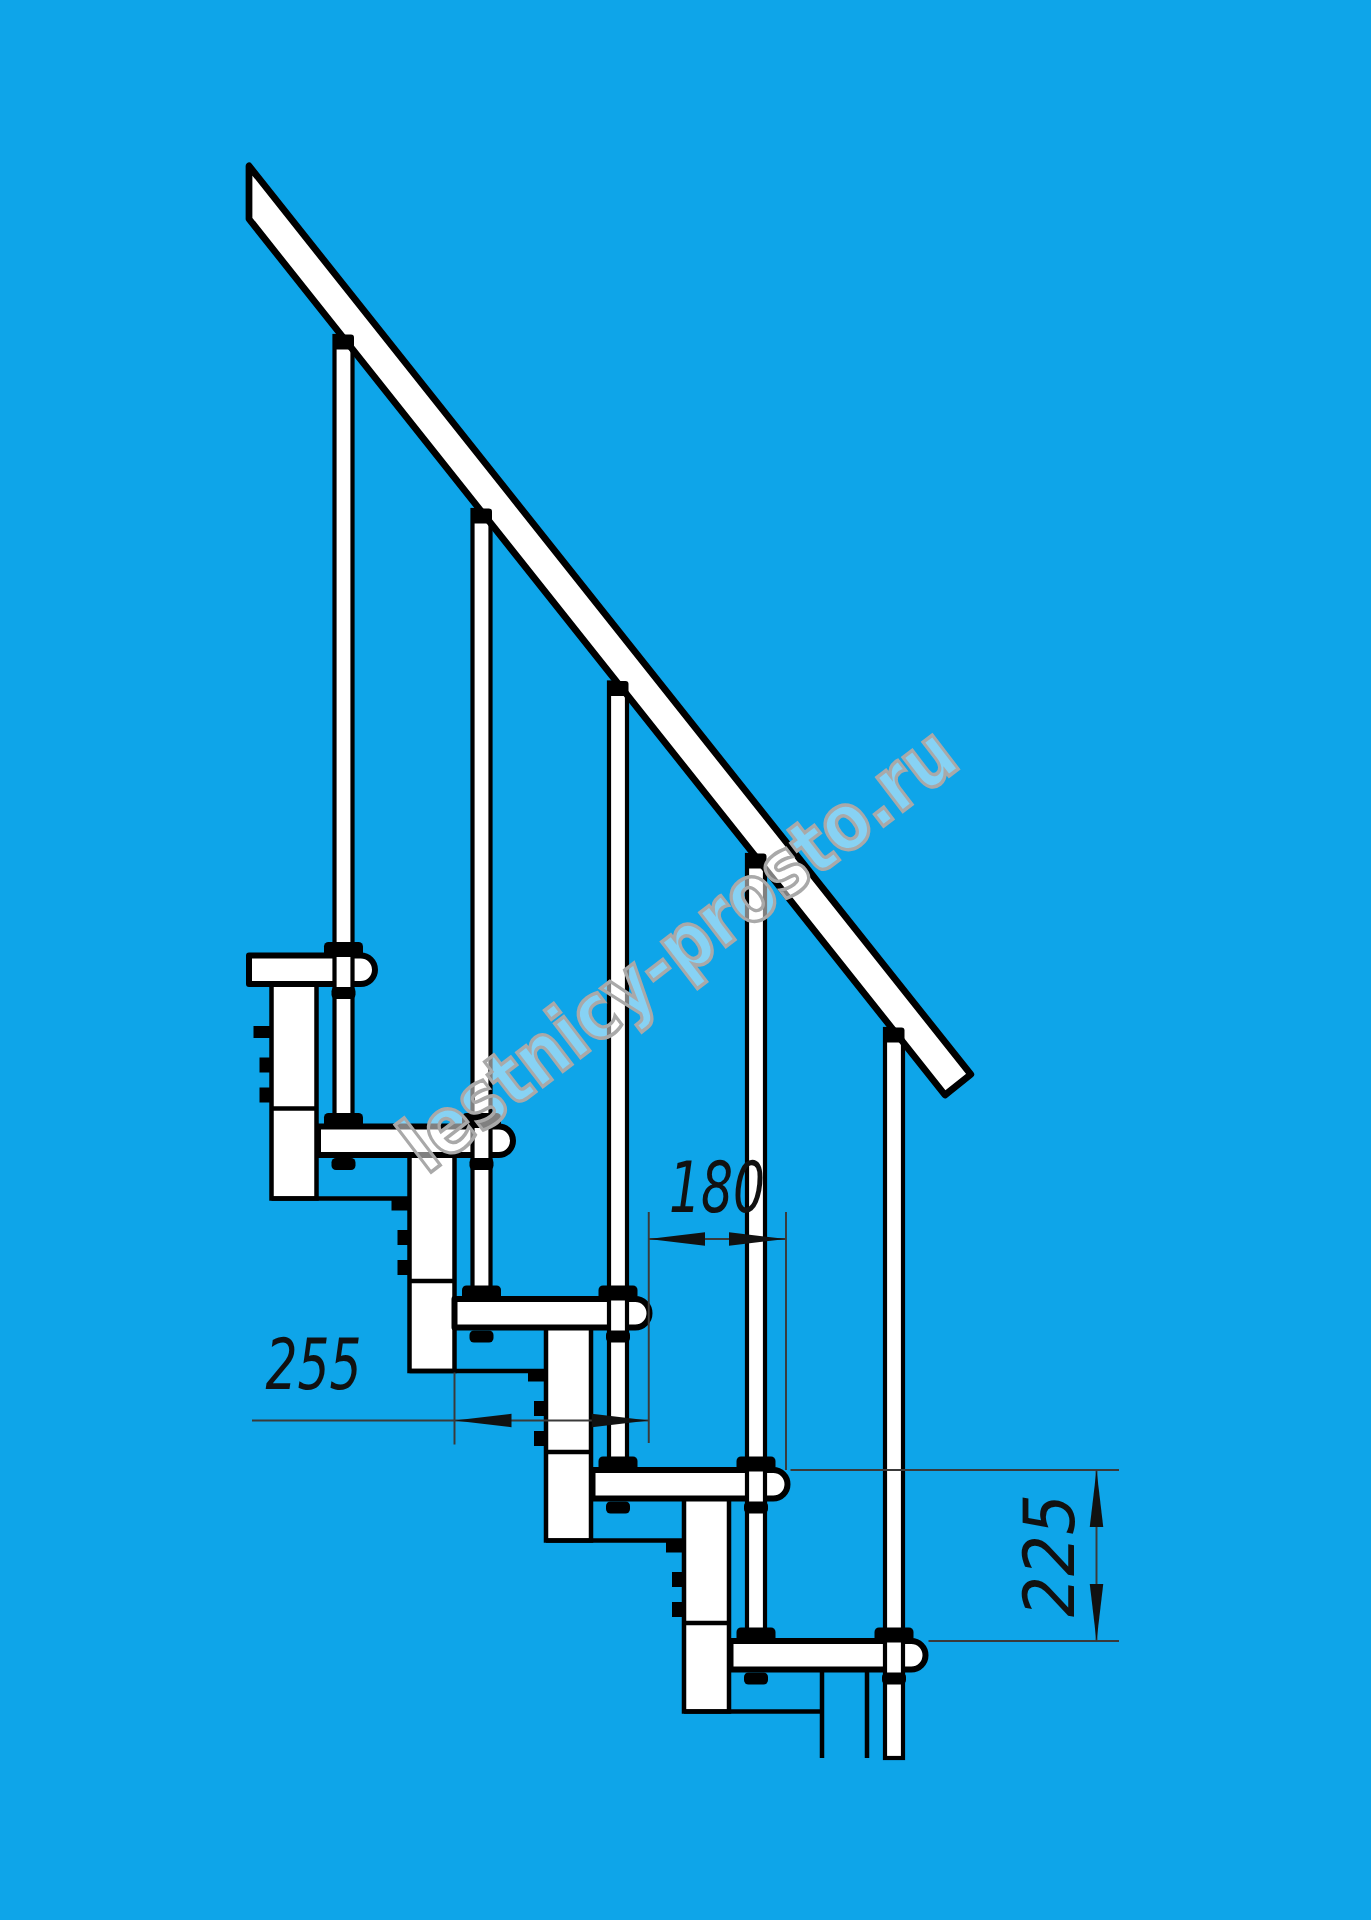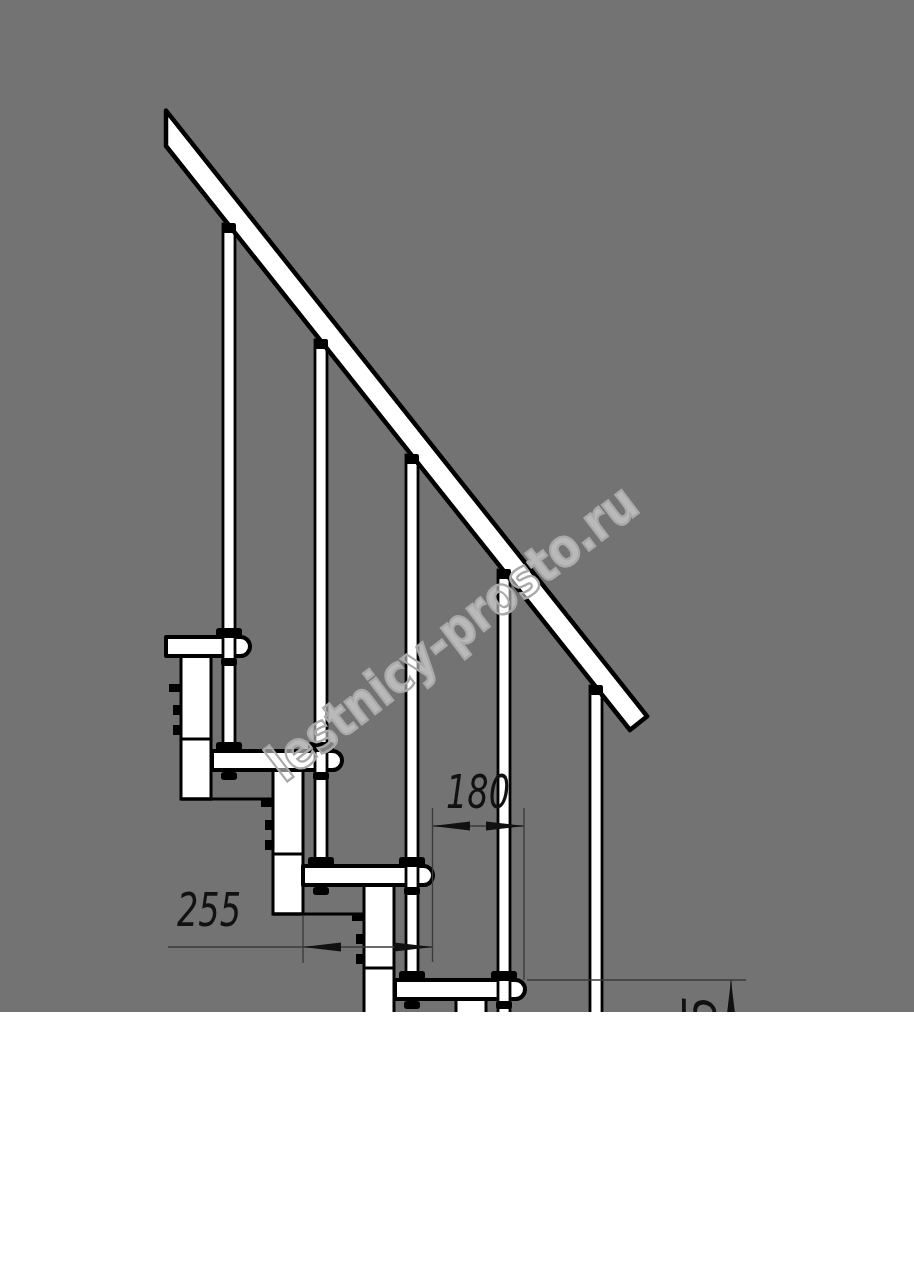--- a/index.html
+++ b/index.html
@@ -1,20 +1,20 @@
 <!DOCTYPE html>
 <html><head>
 <meta charset="utf-8">
 <style>
   html, body { margin: 0; padding: 0; background: #ffffff; }
   .canvas {
     position: relative;
     width: 914px;
-    height: 1012px;
-    background: #737373;
+    height: 1280px;
+    background: #0ea5e9;
     overflow: hidden;
     font-family: "DejaVu Sans", sans-serif;
   }
   svg { position: absolute; left: 0; top: 0; }
   .dim-text {
     font-family: "DejaVu Sans", sans-serif;
     font-style: italic;
     fill: #111111;
   }
   .wm {

